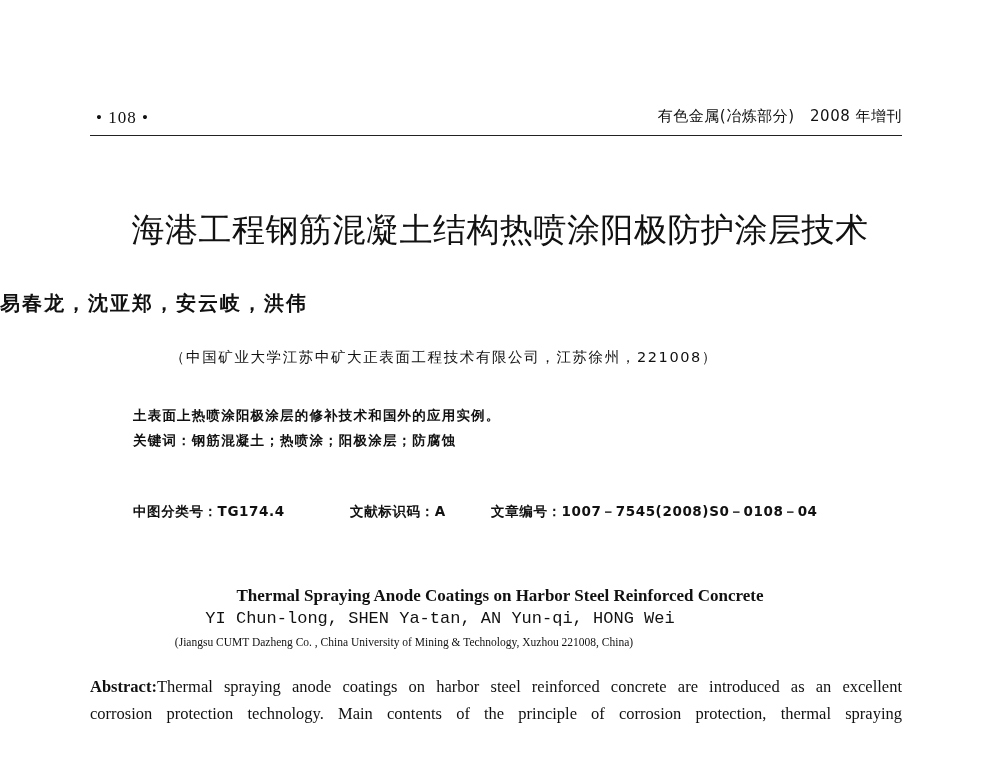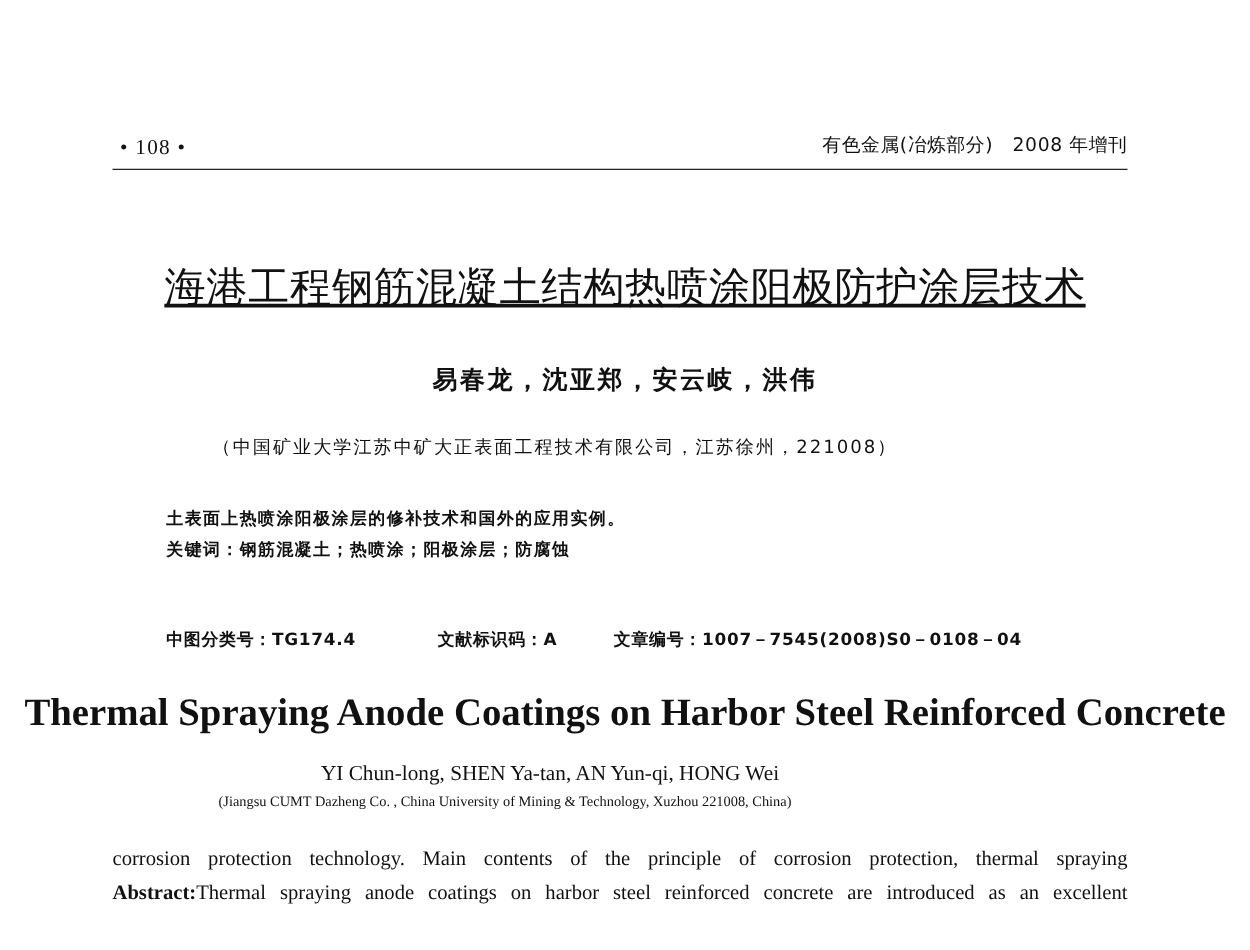--- a/index.html
+++ b/index.html
@@ -37,25 +37,23 @@
   }
 
   
   .cn-title {
     left: 0; width: 1000px; top: 208px;
     text-align: center;
     font-family: "DejaVu Serif", serif;
     font-size: 33px;
     letter-spacing: 0.5px;
     font-weight: normal;
-    text-decoration: underline;
   }
   .cn-authors {
     left: 0; width: 1000px; top: 290px;
-    text-align: center;
     font-family: "DejaVu Serif", serif;
     font-size: 20px;
     letter-spacing: 2px;
     font-weight: bold;
   }
   .cn-affil {
     left: 0; width: 888px; top: 348px;
     text-align: center;
     font-family: "DejaVu Sans", sans-serif;
     font-size: 14.5px;
@@ -73,30 +71,30 @@
     font-weight: bold;
   }
   .cn-abstract .line { white-space: nowrap; display: block; }
   .cn-meta { left: 133px; top: 503px; font-family: "DejaVu Sans", sans-serif; font-size: 13.5px; font-weight: bold; white-space: nowrap; letter-spacing: 0.6px; }
   .cn-meta span { display: inline-block; }
   .cn-meta .gap1 { margin-left: 60px; }
   .cn-meta .gap2 { margin-left: 40px; text-align: right; }
 
   
   .en-title {
-    left: 0; width: 1000px; top: 552px;
+    left: 0; width: 1000px; top: 586px;
     text-align: center;
     font-family: "Liberation Serif", serif;
-    font-size: 31px;
+    font-size: 17px;
     font-weight: bold;
   }
   .en-authors {
     left: 0; width: 880px; top: 609px;
     text-align: center;
-    font-family: Liberation Serif, serif;
+    font-family: Liberation Mono, monospace;
     font-size: 17px;
   }
   .en-affil {
     left: 0; width: 808px; top: 636px;
     text-align: center;
     font-family: "Liberation Serif", serif;
     font-size: 11.5px;
   }
   .en-abstract {
     left: 90px; top: 674px;
@@ -129,15 +127,15 @@
   <span>中图分类号：TG174.4</span>
   <span class="gap1">文献标识码：A</span>
   <span class="gap2">文章编号：1007－7545(2008)S0－0108－04</span>
 </div>
 
 <h2 class="abs en-title" style="margin:0">Thermal Spraying Anode Coatings on Harbor Steel Reinforced Concrete</h2>
 <div class="abs en-authors">YI Chun-long, SHEN Ya-tan,  AN Yun-qi,  HONG Wei</div>
 <div class="abs en-affil">(Jiangsu CUMT Dazheng Co. , China University of Mining &amp; Technology, Xuzhou 221008, China)</div>
 
 <div class="abs en-abstract">
+  <span class="line"><span class="label">Abstract:</span><span>Thermal spraying anode coatings on harbor steel reinforced concrete are introduced as an excellent</span></span>
   <span class="line">corrosion protection technology.  Main contents of the principle of corrosion protection,  thermal spraying</span>
-  <span class="line"><span class="label">Abstract:</span><span>Thermal spraying anode coatings on harbor steel reinforced concrete are introduced as an excellent</span></span>
 </div>
 
 </body></html>

